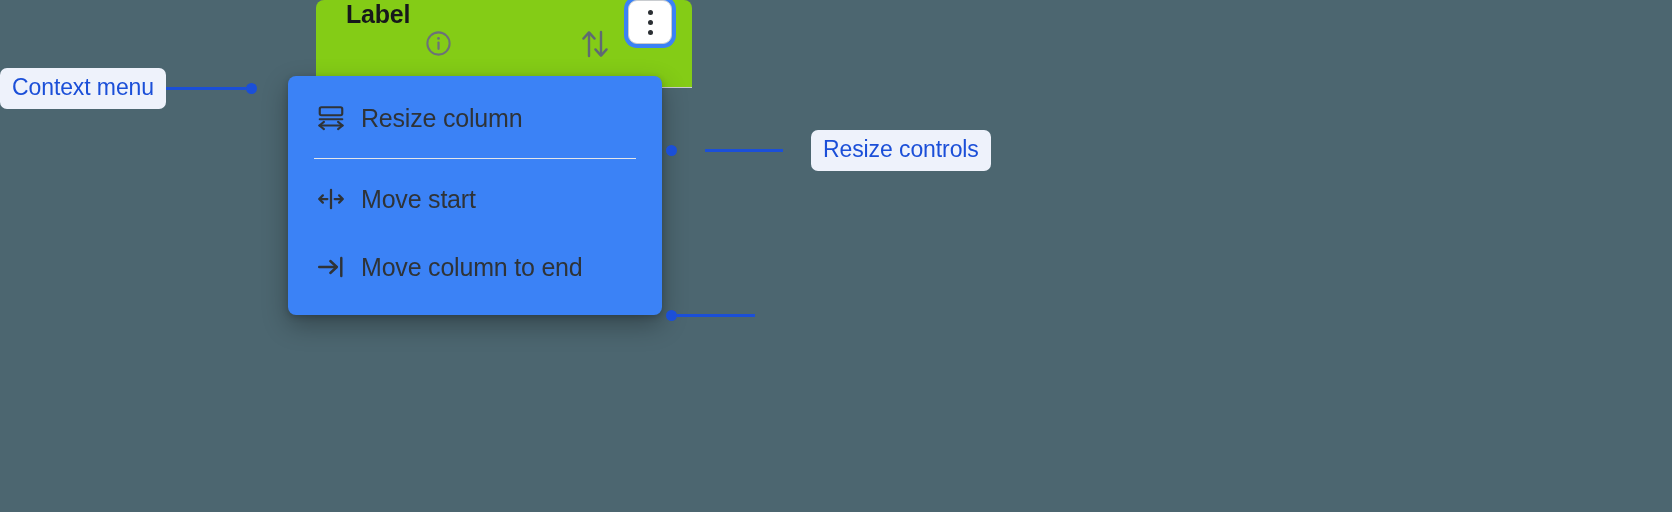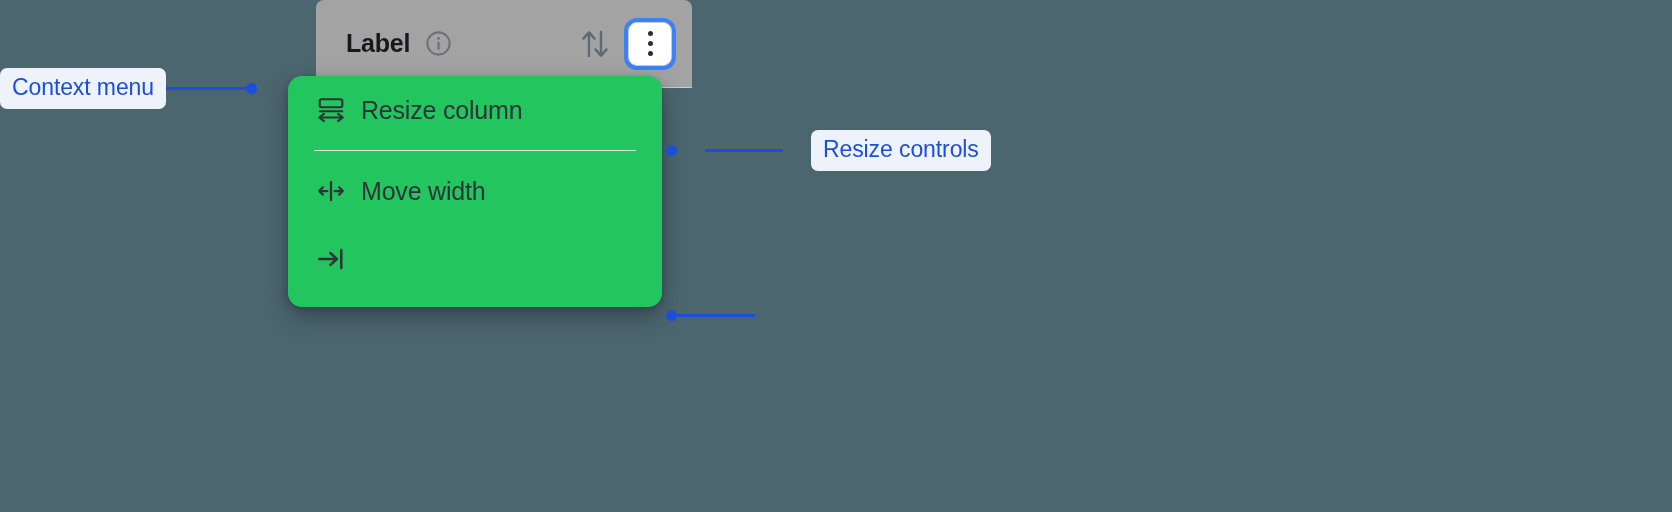--- a/index.html
+++ b/index.html
@@ -16,26 +16,25 @@
     overflow: hidden;
   }
 
   
   .col-header {
     position: absolute;
     left: 316px;
     top: 0;
     width: 376px;
     height: 88px;
-    background: #a3a3a3;
+    background: #84cc16;
     border-top-left-radius: 8px;
     border-top-right-radius: 8px;
     border-bottom: 1px solid #c9ccd0;
     display: flex;
-    align-items: center;
     padding: 0 20px 0 30px;
   }
 
   .col-header-title {
     font-size: 25px;
     font-weight: bold;
     color: #16181b;
     letter-spacing: -0.2px;
   }
 
@@ -75,24 +74,24 @@
     border-radius: 50%;
     background: #2b2f33;
   }
 
   
   .context-menu {
     position: absolute;
     left: 288px;
     top: 76px;
     width: 374px;
-    background: #22c55e;
-    border-radius: 14px;
+    background: #3b82f6;
+    border-radius: 8px;
     box-shadow: 0 10px 26px rgba(0,0,0,0.30), 0 2px 6px rgba(0,0,0,0.18);
-    padding: 0 0 14px 0;
+    padding: 8px 0 14px 0;
     z-index: 5;
   }
 
   .menu-item {
     display: flex;
     align-items: center;
     height: 68px;
     padding: 0 26px 0 26px;
     cursor: pointer;
   }
@@ -215,32 +214,33 @@
   <div class="menu-item">
     <span class="menu-item-icon">
       <svg width="30" height="30" viewBox="0 0 28 28" fill="none">
         <path d="M14 5.4 L14 22.6" stroke="#2f3337" stroke-width="2.1" stroke-linecap="round"></path>
         <path d="M10.6 14 L3.6 14" stroke="#2f3337" stroke-width="2.1" stroke-linecap="round"></path>
         <path d="M6.4 10.6 L3.0 14 L6.4 17.4" stroke="#2f3337" stroke-width="2.1" stroke-linecap="round" stroke-linejoin="round" fill="none"></path>
         <path d="M17.4 14 L24.4 14" stroke="#2f3337" stroke-width="2.1" stroke-linecap="round"></path>
         <path d="M21.6 10.6 L25.0 14 L21.6 17.4" stroke="#2f3337" stroke-width="2.1" stroke-linecap="round" stroke-linejoin="round" fill="none"></path>
       </svg>
     </span>
-    <span class="menu-item-label">Move width</span>
+    <span class="menu-item-label">Move start</span>
   </div>
 
 
   <div class="menu-item">
     <span class="menu-item-icon">
       <svg width="30" height="30" viewBox="0 0 28 28" fill="none">
         <path d="M23.6 5.6 L23.6 22.4" stroke="#2f3337" stroke-width="2.3" stroke-linecap="round"></path>
         <path d="M3 14 L19 14" stroke="#2f3337" stroke-width="2.3" stroke-linecap="round"></path>
         <path d="M13.4 8.4 L19.4 14 L13.4 19.6" stroke="#2f3337" stroke-width="2.3" stroke-linecap="round" stroke-linejoin="round" fill="none"></path>
       </svg>
     </span>
+    <span class="menu-item-label">Move column to end</span>
   </div>
 </div>
 
 <div class="annotation" id="ann-context">
   <span class="annotation-chip">Context menu</span>
   <span class="leader-line"></span>
   <span class="leader-dot"></span>
 </div>
 
 <div class="annotation" id="ann-resize">

